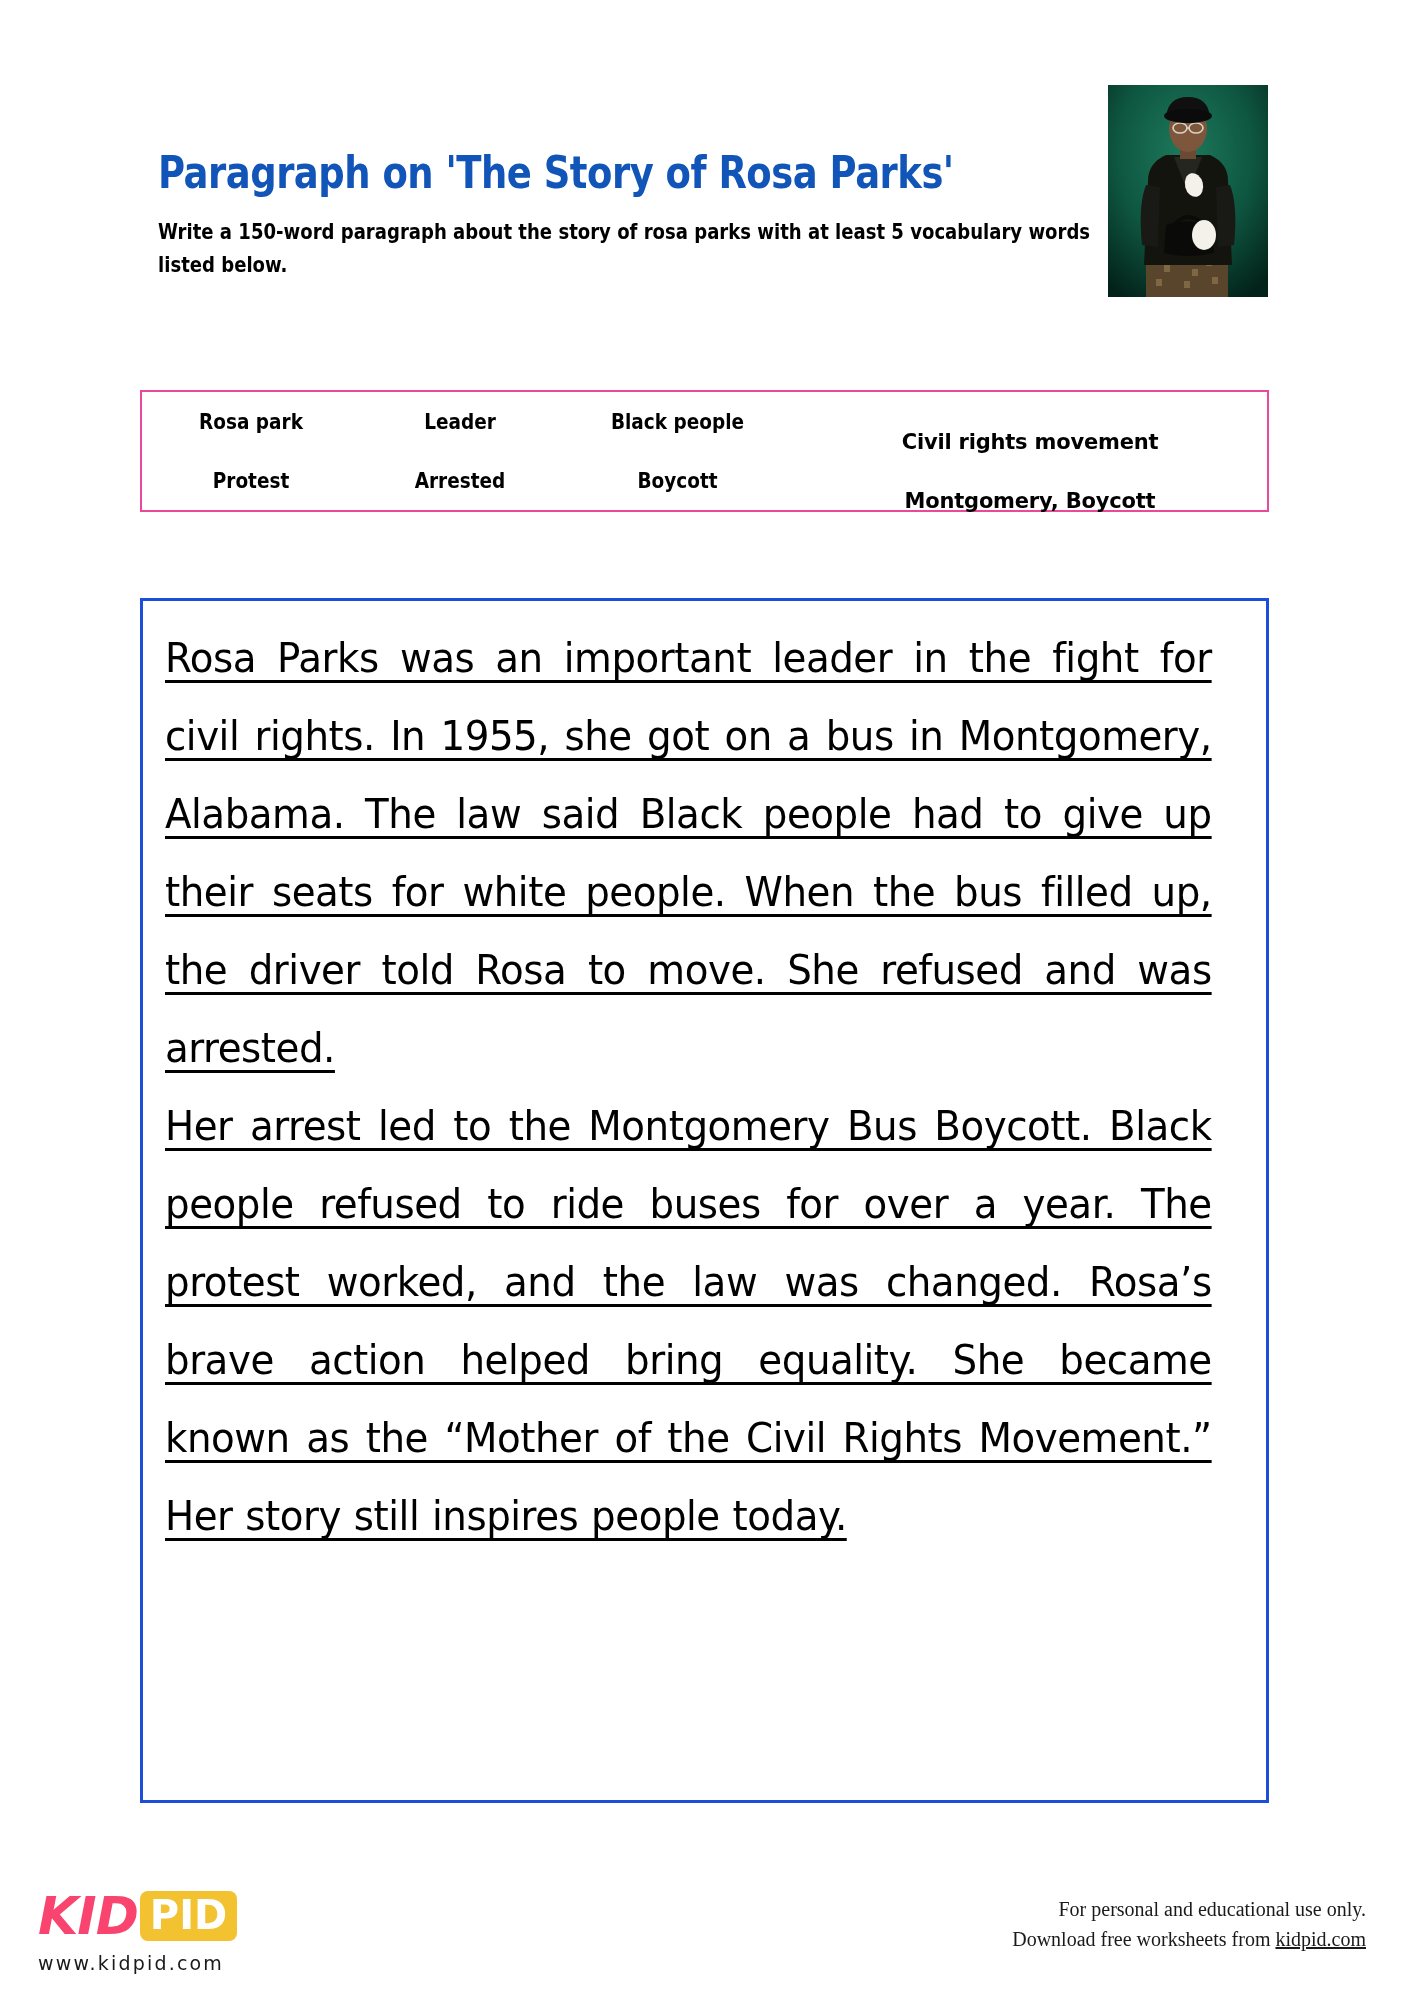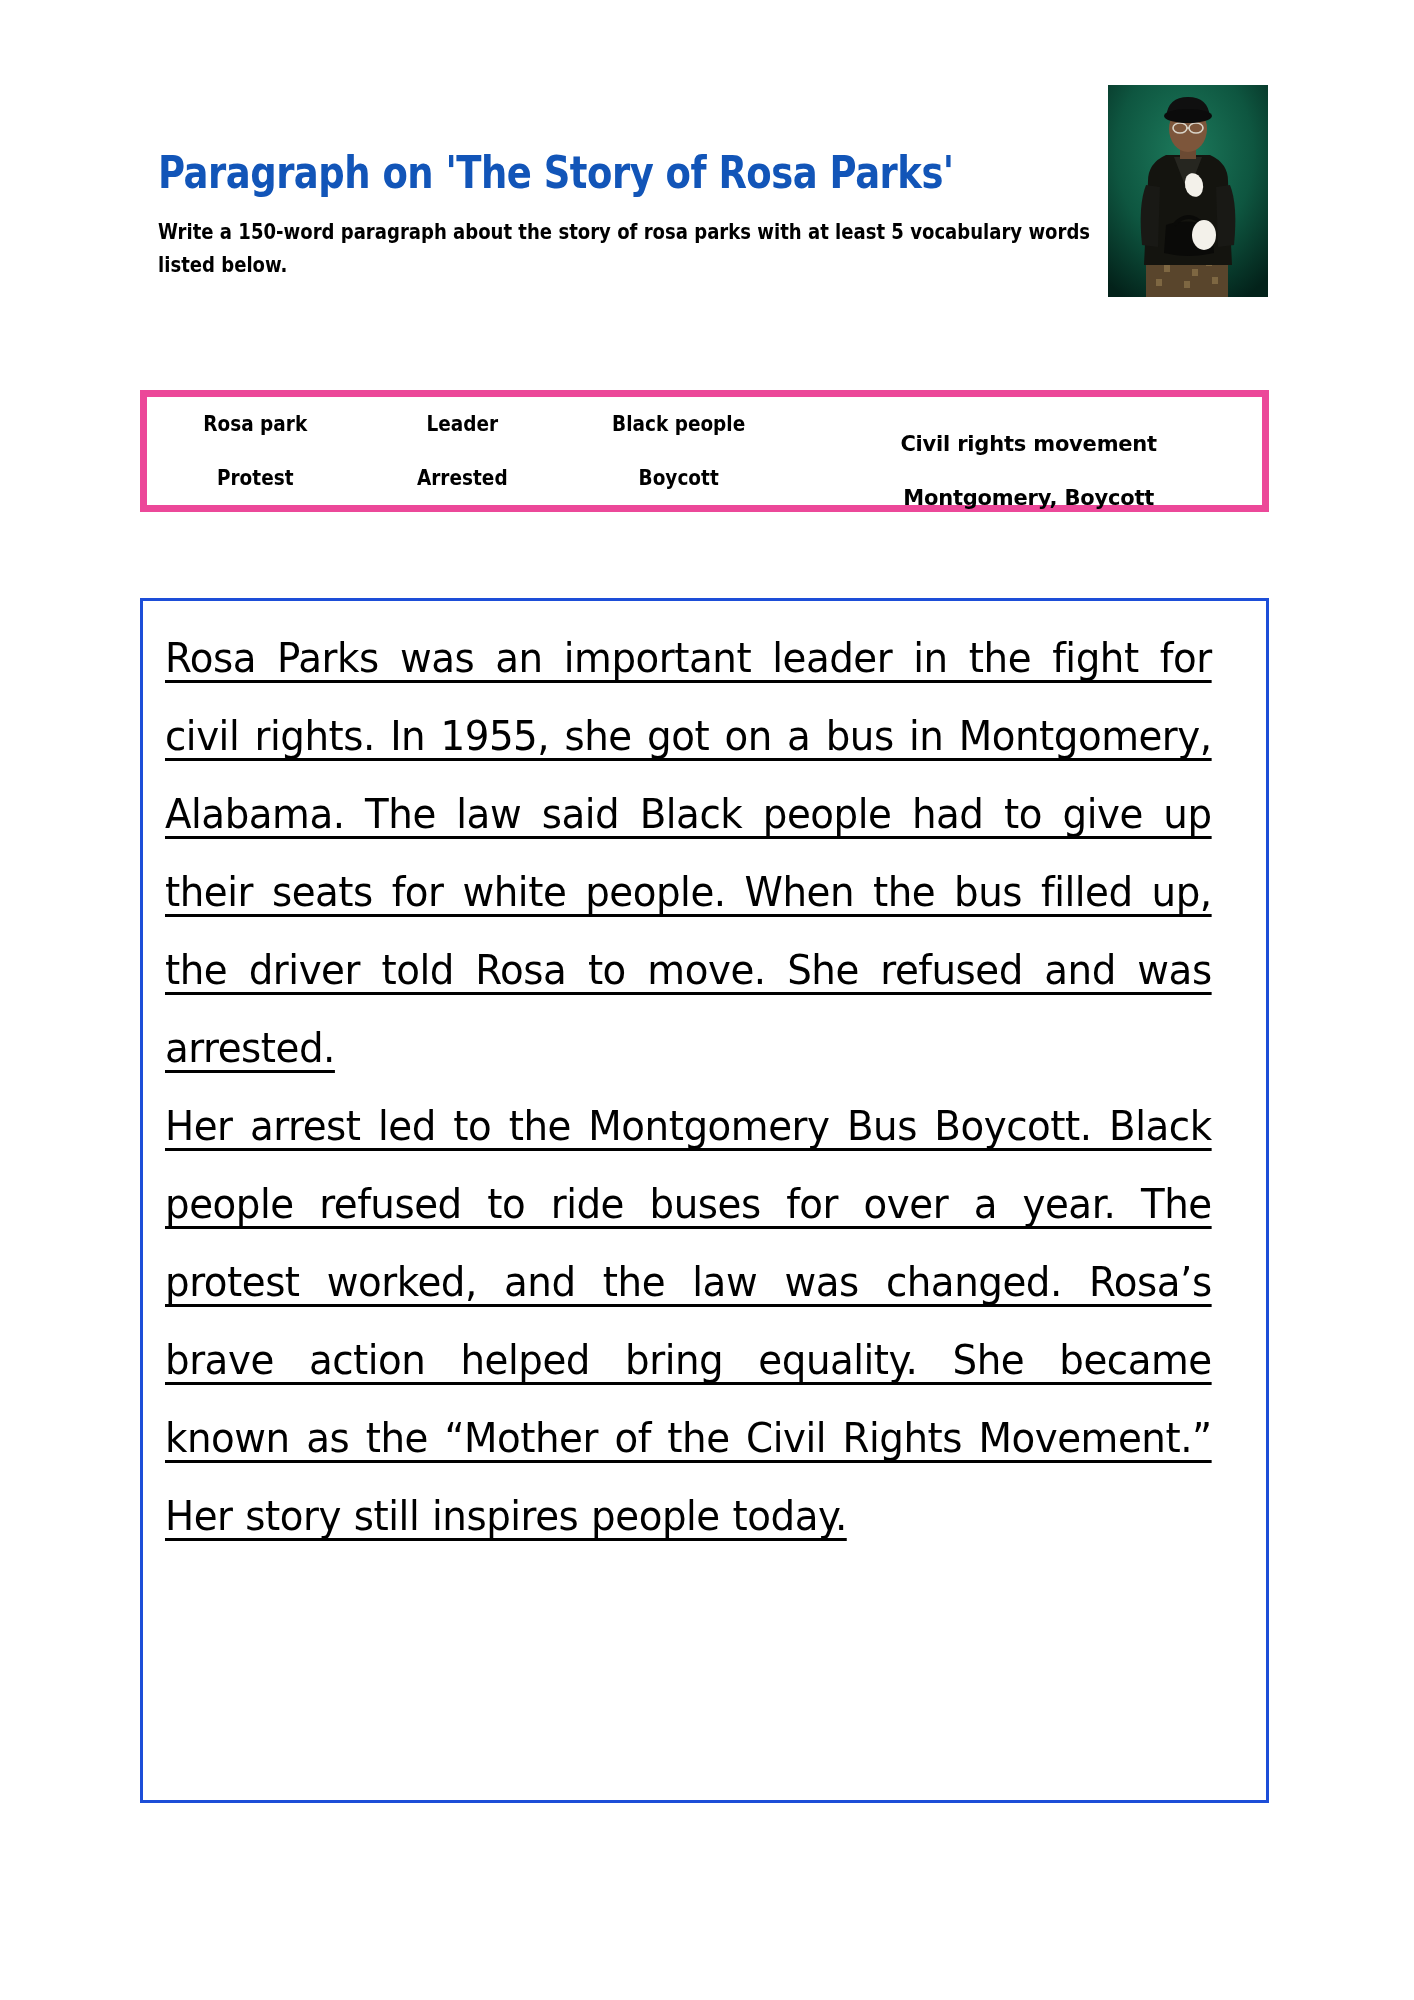--- a/index.html
+++ b/index.html
@@ -65,21 +65,21 @@
   }
   .portrait svg { display: block; }
 
   
   .vocab-box {
     position: absolute;
     left: 140px;
     top: 390px;
     width: 1129px;
     height: 122px;
-    border: 7px solid #ec4899;
+    border: 2px solid #ec4899;
     box-sizing: border-box;
   }
   .vocab-row {
     display: flex;
     align-items: center;
     height: 50%;
     box-sizing: border-box;
   }
   .vocab-cell {
     font-family: "DejaVu Sans", sans-serif;
@@ -266,14 +266,29 @@
       <div class="vocab-cell c3">Boycott</div>
       <div class="vocab-cell c4 geo">Montgomery, Boycott</div>
     </div>
   </div>
 
   <div class="answer-box">
     <p class="answer-para">Rosa Parks was an important leader in the fight for civil rights. In 1955, she got on a bus in Montgomery, Alabama. The law said Black people had to give up their seats for white people. When the bus filled up, the driver told Rosa to move. She refused and was arrested.</p>
     <p class="answer-para second">Her arrest led to the Montgomery Bus Boycott. Black people refused to ride buses for over a year. The protest worked, and the law was changed. Rosa’s brave action helped bring equality. She became known as the “Mother of the Civil Rights Movement.” Her story still inspires people today.</p>
   </div>
 
+  <div class="footer">
+    <div class="logo">
+      <div class="logo-mark">
+        <span class="logo-kid">KID</span>
+        <span class="logo-pid">PID</span>
+      </div>
+      <div class="logo-url">www.kidpid.com</div>
+    </div>
+    <div class="footer-note">
+      <div>For personal and educational use only.</div>
+      <div>
+        <span>Download free worksheets from </span><a href="#">kidpid.com</a>
+      </div>
+    </div>
+  </div>
 
 </div>
 
 </body></html>

